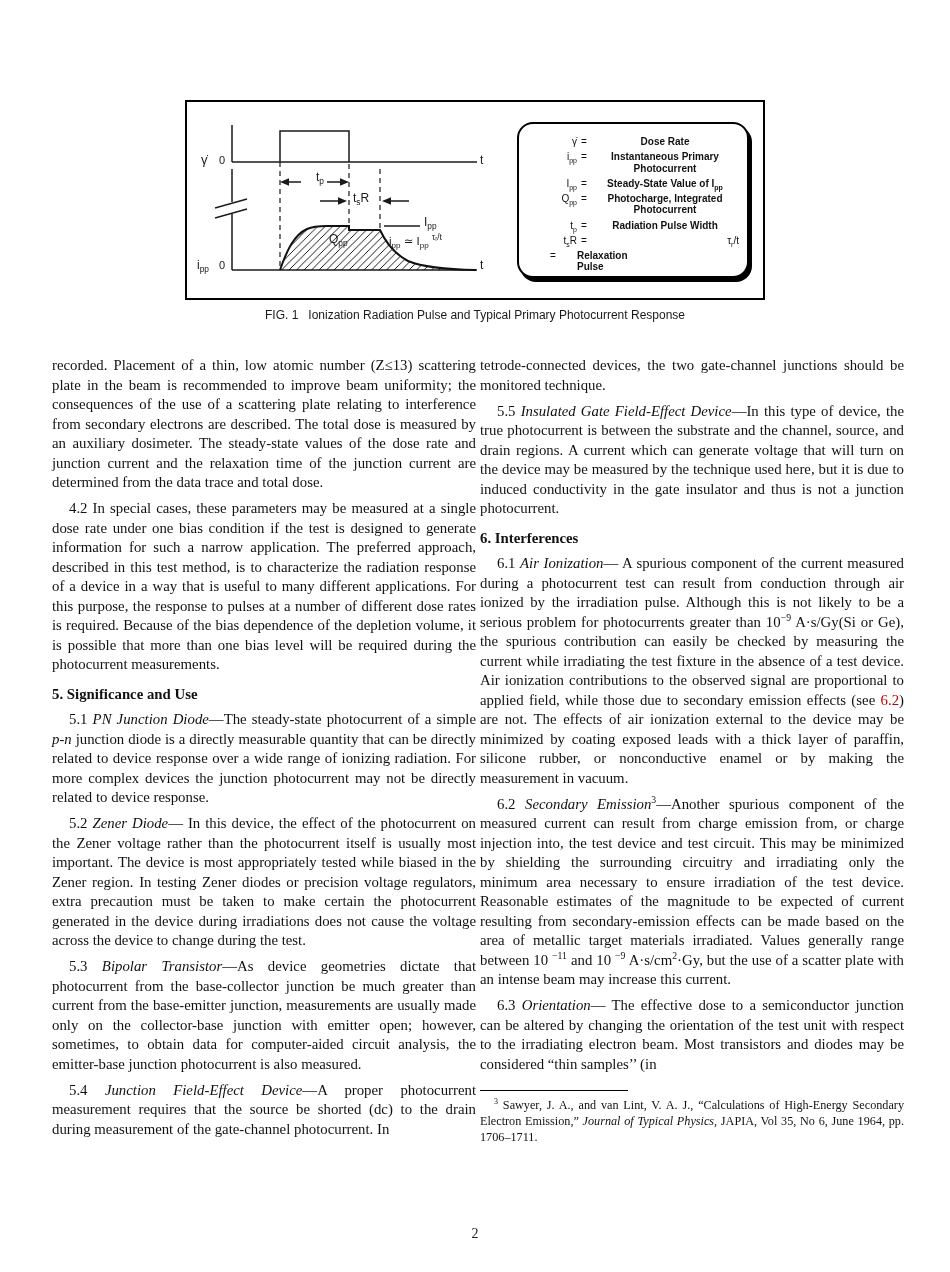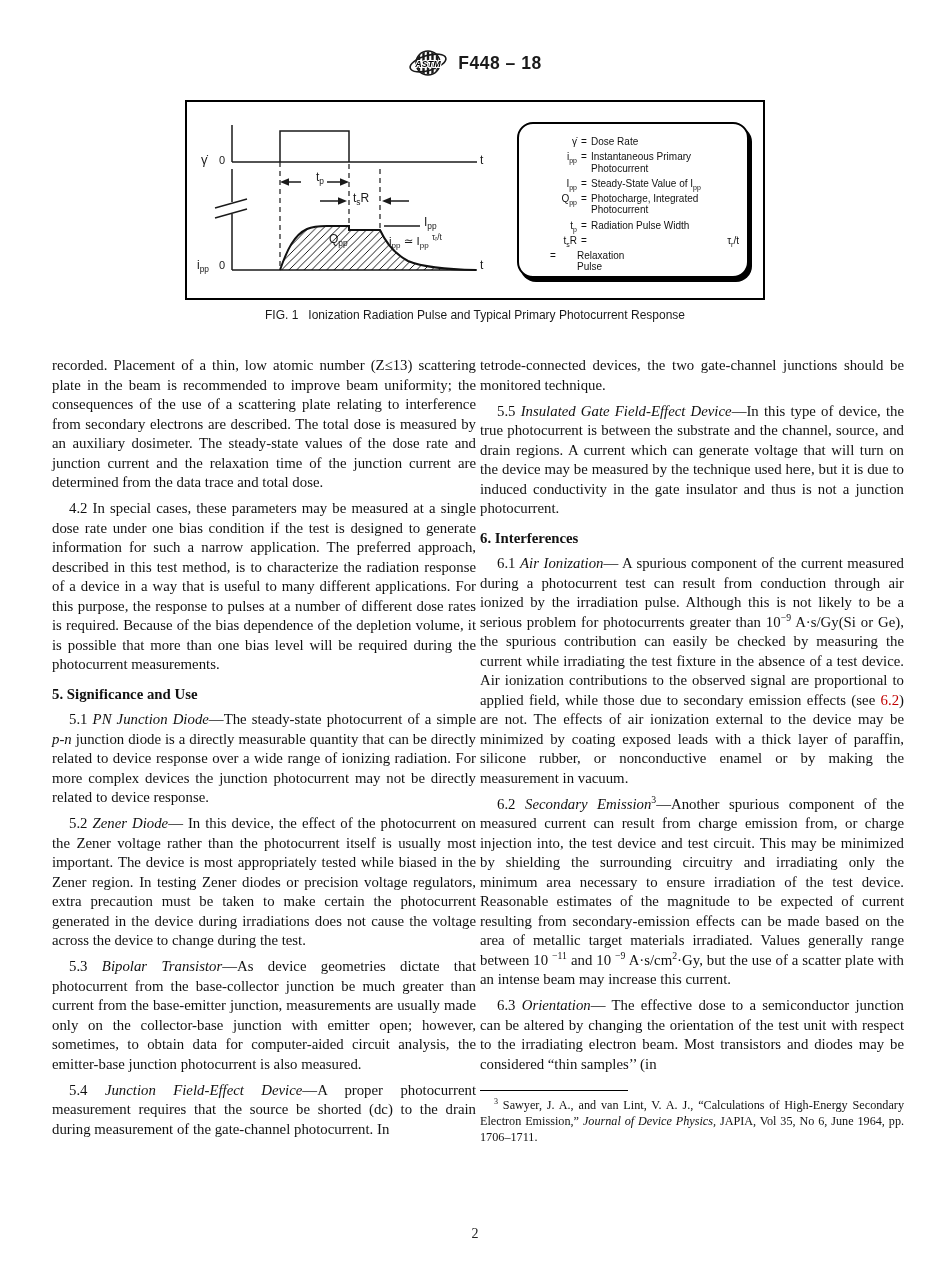--- a/index.html
+++ b/index.html
@@ -41,21 +41,21 @@
     border:2.2px solid #000;border-radius:16px;
     box-shadow:3px 4px 0 0 #000;
     background:#fff;
     padding:12px 8px 8px 10px;
     display:grid;grid-template-columns:48px 14px 1fr;
     align-content:start;row-gap:3.5px;
     font-family:"Liberation Sans", sans-serif;font-size:10px;line-height:1.16;color:#111;
   }
   .legend-sym{text-align:right;white-space:nowrap;}
   .legend-eq{text-align:center;}
-  .legend-def{text-align:left;}
+  .legend-def{text-align:center;font-weight:bold;}
   .legend-box .seg-sub{vertical-align:sub;font-size:.7em;line-height:0;}
   .figure-caption{
     position:absolute;left:0;top:308px;width:100%;
     text-align:center;
     font-family:"Liberation Sans", sans-serif;
     font-weight:400;font-size:12px;color:#1a1a1a;
   }
   .capgap{display:inline-block;width:10px;}
   
   .columns{
@@ -78,40 +78,20 @@
   .page-number{
     position:absolute;bottom:30px;left:0;right:0;
     text-align:center;font-size:14px;color:#222;
   }
 </style>
 </head>
 <body>
 
 <div class="page">
 
-  <div class="header">
-    <svg width="40" height="34" viewBox="0 0 40 34">
-      <defs>
-          <clipPath id="logoclip">
-            <circle cx="20" cy="17" r="11.5"></circle>
-          </clipPath>
-        </defs>
-      <ellipse cx="20" cy="17" rx="18.5" ry="7.5" fill="none" stroke="#1a1a1a" stroke-width="1.6" transform="rotate(-16 20 17)"></ellipse>
-      <circle cx="20" cy="17" r="12" fill="none" stroke="#1a1a1a" stroke-width="1.6"></circle>
-      <g clip-path="url(#logoclip)" stroke="#1a1a1a" stroke-width="2.4">
-        <line x1="11" y1="5" x2="11" y2="29"></line>
-          <line x1="15.5" y1="5" x2="15.5" y2="29"></line>
-        <line x1="20" y1="5" x2="20" y2="29"></line>
-          <line x1="24.5" y1="5" x2="24.5" y2="29"></line>
-        <line x1="29" y1="5" x2="29" y2="29"></line>
-      </g>
-      <text x="20" y="20.5" text-anchor="middle" font-family="Liberation Sans, sans-serif" font-size="9" font-weight="bold" font-style="italic" fill="#000" stroke="#fff" stroke-width="2.2" paint-order="stroke">ASTM</text>
-    </svg>
-    <span class="doc-number">F448 – 18</span>
-  </div>
 
   <div class="figure-box">
     <svg class="diagram-svg" width="576" height="196" viewBox="0 0 576 196">
       <defs>
         <pattern id="hatch" patternUnits="userSpaceOnUse" width="7.5" height="7.5">
           <path d="M0,7.5 L7.5,0" stroke="#000" stroke-width="0.9"></path>
         </pattern>
       </defs>
       <g stroke="#1a1a1a" stroke-width="1.5" fill="none">
 
@@ -208,20 +188,20 @@
       <div>
           <div class="para cont"><span>tetrode-connected devices, the two gate-channel junctions should be monitored technique.</span></div>
           <div class="para"><span>5.5 </span><span class="seg-i">Insulated Gate Field-Effect Device</span><span>—In this type of device, the true photocurrent is between the substrate and the channel, source, and drain regions. A current which can generate voltage that will turn on the device may be measured by the technique used here, but it is due to induced conductivity in the gate insulator and thus is not a junction photocurrent.</span></div>
           <div class="sec-heading"><span>6. Interferences</span></div>
           <div class="para"><span>6.1 </span><span class="seg-i">Air Ionization</span><span>— A spurious component of the current measured during a photocurrent test can result from conduction through air ionized by the irradiation pulse. Although this is not likely to be a serious problem for photocurrents greater than 10</span><span class="seg-sup">−9</span><span> A·s/Gy(Si or Ge), the spurious contribution can easily be checked by measuring the current while irradiating the test fixture in the absence of a test device. Air ionization contributions to the observed signal are proportional to applied field, while those due to secondary emission effects (see </span><span class="seg-red">6.2</span><span>) are not. The effects of air ionization external to the device may be minimized by coating exposed leads with a thick layer of paraffin, silicone rubber, or nonconductive enamel or by making the measurement in vacuum.</span></div>
           <div class="para"><span>6.2 </span><span class="seg-i">Secondary Emission</span><span class="seg-sup">3</span><span>—Another spurious component of the measured current can result from charge emission from, or charge injection into, the test device and test circuit. This may be minimized by shielding the surrounding circuitry and irradiating only the minimum area necessary to ensure irradiation of the test device. Reasonable estimates of the magnitude to be expected of current resulting from secondary-emission effects can be made based on the area of metallic target materials irradiated. Values generally range between 10 </span><span class="seg-sup">−11</span><span> and 10 </span><span class="seg-sup">−9</span><span> A·s/cm</span><span class="seg-sup">2</span><span>·Gy, but the use of a scatter plate with an intense beam may increase this current.</span></div>
           <div class="para"><span>6.3 </span><span class="seg-i">Orientation</span><span>— The effective dose to a semiconductor junction can be altered by changing the orientation of the test unit with respect to the irradiating electron beam. Most transistors and diodes may be considered “thin samples’’ (in</span></div>
         </div>
       <div class="footnote">
         <div class="footnote-rule"></div>
-        <div class="footnote-text"><span class="seg-sup">3</span><span> Sawyer, J. A., and van Lint, V. A. J., “Calculations of High-Energy Secondary Electron Emission,” </span><span class="seg-i">Journal of Device Physics,</span><span> JAPIA, Vol 35, No 6, June 1964, pp. 1706–1711.</span></div>
+        <div class="footnote-text"><span class="seg-sup">3</span><span> Sawyer, J. A., and van Lint, V. A. J., “Calculations of High-Energy Secondary Electron Emission,” </span><span class="seg-i">Journal of Typical Physics,</span><span> JAPIA, Vol 35, No 6, June 1964, pp. 1706–1711.</span></div>
       </div>
     </div>
   </div>
 
   <div class="page-number">2</div>
 
 </div>
 
 </body></html>

